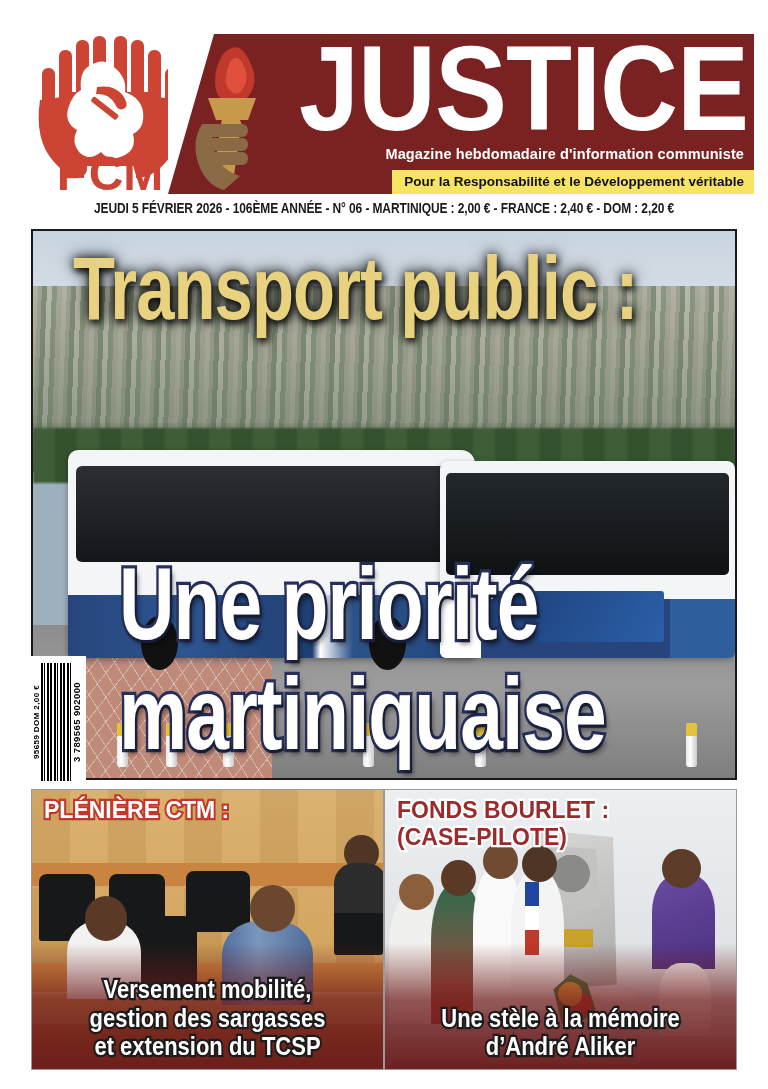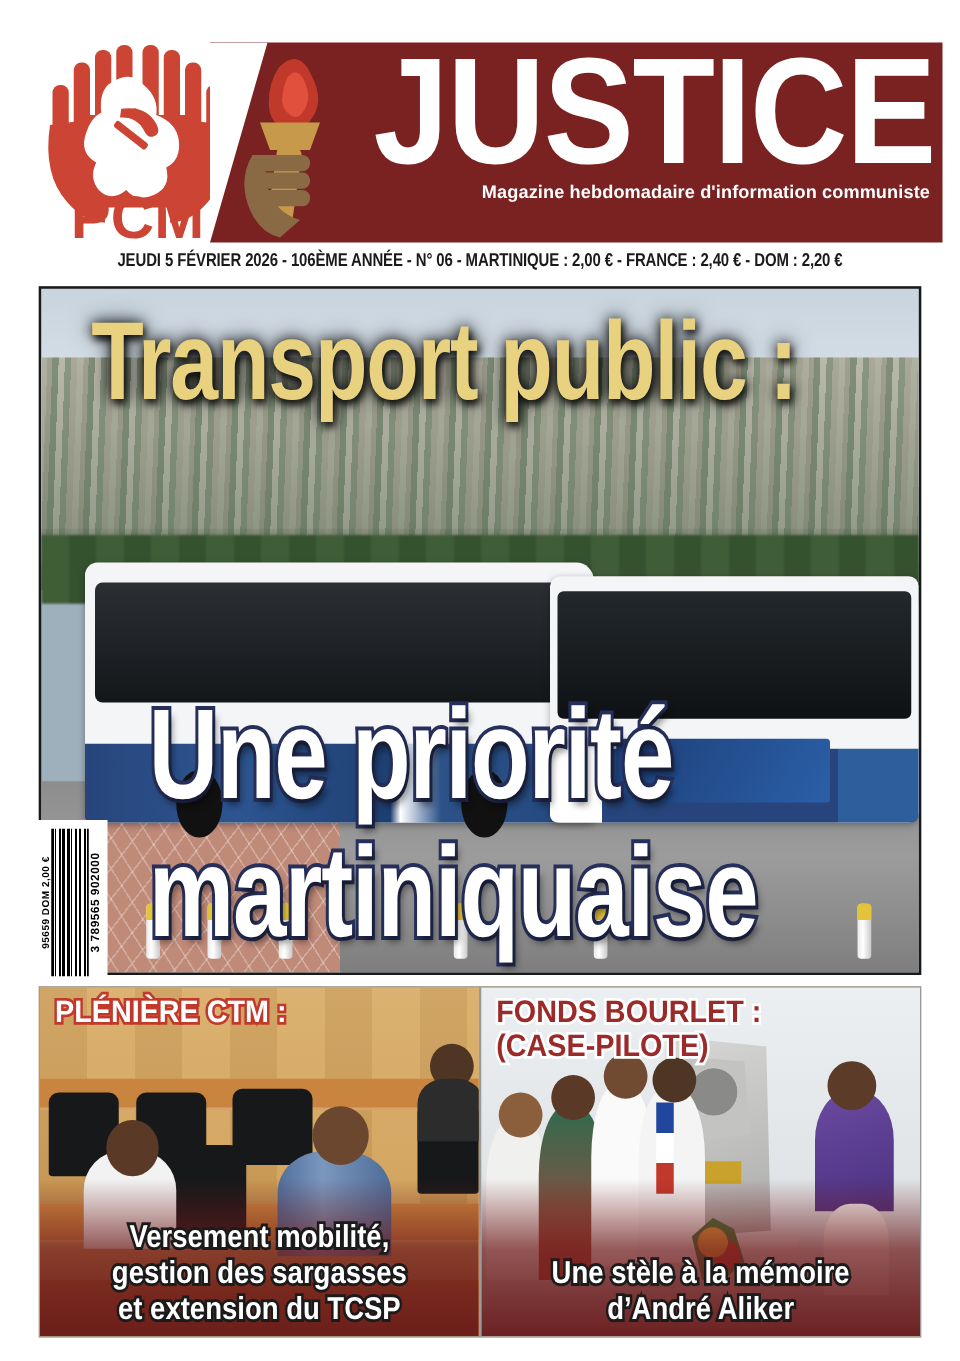--- a/index.html
+++ b/index.html
@@ -338,20 +338,21 @@
           <rect x="74" y="56" width="13" height="6" rx="2" transform="rotate(38 74 56)"></rect>
         </g>
         <text x="76" y="160" text-anchor="middle" font-family="Liberation Sans, sans-serif" font-size="48" font-weight="bold" fill="#CC4433">PCM</text>
       </svg>
     </div>
 
     <div class="title-block">
       <div class="title-wedge"></div>
       <div class="justice-word">JUSTICE</div>
       <div class="tagline">Magazine hebdomadaire d'information communiste</div>
+      <div class="slogan-bar">Pour la Responsabilité et le Développement véritable</div>
     </div>
 
     <div class="torch">
       <svg viewBox="0 0 130 172">
         <path d="M55 26 q16 -16 26 6 q12 22 -2 38 q-6 8 -16 6 q-16 -4 -16 -22 q0 -16 8 -28 z" fill="#C0392B"></path>
         <path d="M62 34 q8 -10 14 4 q6 14 -2 24 q-4 6 -10 2 q-8 -6 -6 -16 q1 -8 4 -14 z" fill="#E0503C"></path>
         <path d="M40 70 l48 0 l-8 22 l-32 0 z" fill="#C79A4B"></path>
         <rect x="54" y="90" width="20" height="66" rx="5" fill="#C79A4B" transform="rotate(8 64 90)"></rect>
         <g fill="#8A6A45">
           <rect x="38" y="96" width="42" height="13" rx="6"></rect>

